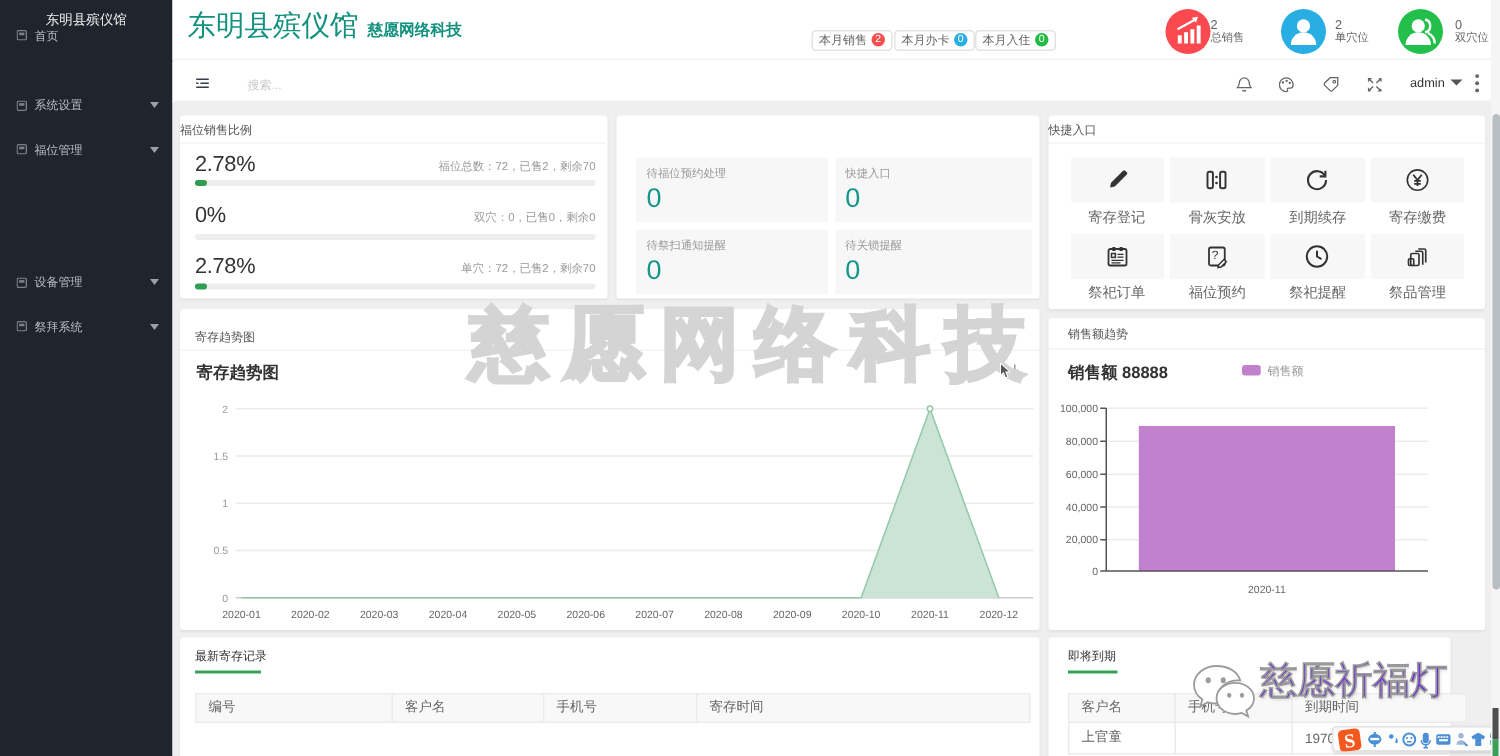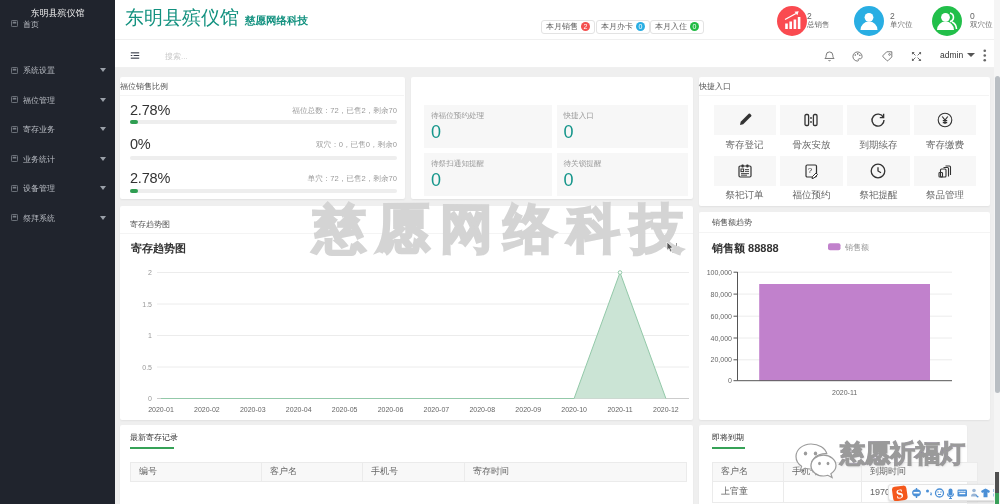--- a/index.html
+++ b/index.html
@@ -30,21 +30,21 @@
 .bar{position:absolute;height:4px;border-radius:2px;background:#eee}
 .bar i{position:absolute;left:0;top:0;height:4px;border-radius:2px;background:#2f9e52}
 .gbox{position:absolute;background:#f7f7f7}
 .qlab{position:absolute;font-size:9.5px;color:#666;text-align:center}
 .tabline{position:absolute;height:2px;background:#36a257}
 table.t{border-collapse:collapse;table-layout:fixed;font-size:9px;color:#666}
 table.t th,table.t td{border:1px solid #ebebeb;font-weight:400;text-align:left;padding:0 0 0 8px;overflow:hidden;white-space:nowrap}
 table.t th{background:#f8f8f8;height:18px}
 
 #wm1{position:absolute;left:313px;top:194px;font-size:53px;font-weight:900;color:#d4d4d4;letter-spacing:10.5px;-webkit-text-stroke:2.2px #d4d4d4;white-space:nowrap;z-index:50;font-family:"Liberation Sans",sans-serif}
-#wm2{position:absolute;left:840px;top:437px;font-size:25px;font-weight:700;color:#6d28d9;-webkit-text-stroke:1.1px #9a9a9a;z-index:60;white-space:nowrap;text-shadow:1px 1px 2px rgba(150,150,150,.35)}
+#wm2{position:absolute;left:840px;top:437px;font-size:25px;font-weight:400;color:#6d28d9;-webkit-text-stroke:1.1px #9a9a9a;z-index:60;white-space:nowrap;text-shadow:1px 1px 2px rgba(150,150,150,.35)}
 </style></head>
 <body>
 <div id="side">
   <div class="tit">东明县殡仪馆</div>
   <div class="mitem" style="top:9px">
       <svg class="ic" viewBox="0 0 8 8">
         <rect x="0.5" y="0.5" width="7" height="7" rx="1" fill="none" stroke="#9aa0a8"></rect>
         <rect x="2" y="2" width="4" height="2" fill="#9aa0a8"></rect>
       </svg>
       <span class="tx">首页</span>
@@ -56,36 +56,20 @@
       </svg>
       <span class="tx">系统设置</span>
       <i class="ar"></i>
     </div>
   <div class="mitem" style="top:85px">
       <svg class="ic" viewBox="0 0 8 8">
         <rect x="0.5" y="0.5" width="7" height="7" rx="1" fill="none" stroke="#9aa0a8"></rect>
         <rect x="2" y="2" width="4" height="2" fill="#9aa0a8"></rect>
       </svg>
       <span class="tx">福位管理</span>
-      <i class="ar"></i>
-    </div>
-  <div class="mitem" style="top:114.5px">
-      <svg class="ic" viewBox="0 0 8 8">
-        <rect x="0.5" y="0.5" width="7" height="7" rx="1" fill="none" stroke="#9aa0a8"></rect>
-        <rect x="2" y="2" width="4" height="2" fill="#9aa0a8"></rect>
-      </svg>
-      <span class="tx">寄存业务</span>
-      <i class="ar"></i>
-    </div>
-  <div class="mitem" style="top:144px">
-      <svg class="ic" viewBox="0 0 8 8">
-        <rect x="0.5" y="0.5" width="7" height="7" rx="1" fill="none" stroke="#9aa0a8"></rect>
-        <rect x="2" y="2" width="4" height="2" fill="#9aa0a8"></rect>
-      </svg>
-      <span class="tx">业务统计</span>
       <i class="ar"></i>
     </div>
   <div class="mitem" style="top:203px">
       <svg class="ic" viewBox="0 0 8 8">
         <rect x="0.5" y="0.5" width="7" height="7" rx="1" fill="none" stroke="#9aa0a8"></rect>
         <rect x="2" y="2" width="4" height="2" fill="#9aa0a8"></rect>
       </svg>
       <span class="tx">祭拜系统</span>
       <i class="ar"></i>
     </div>

